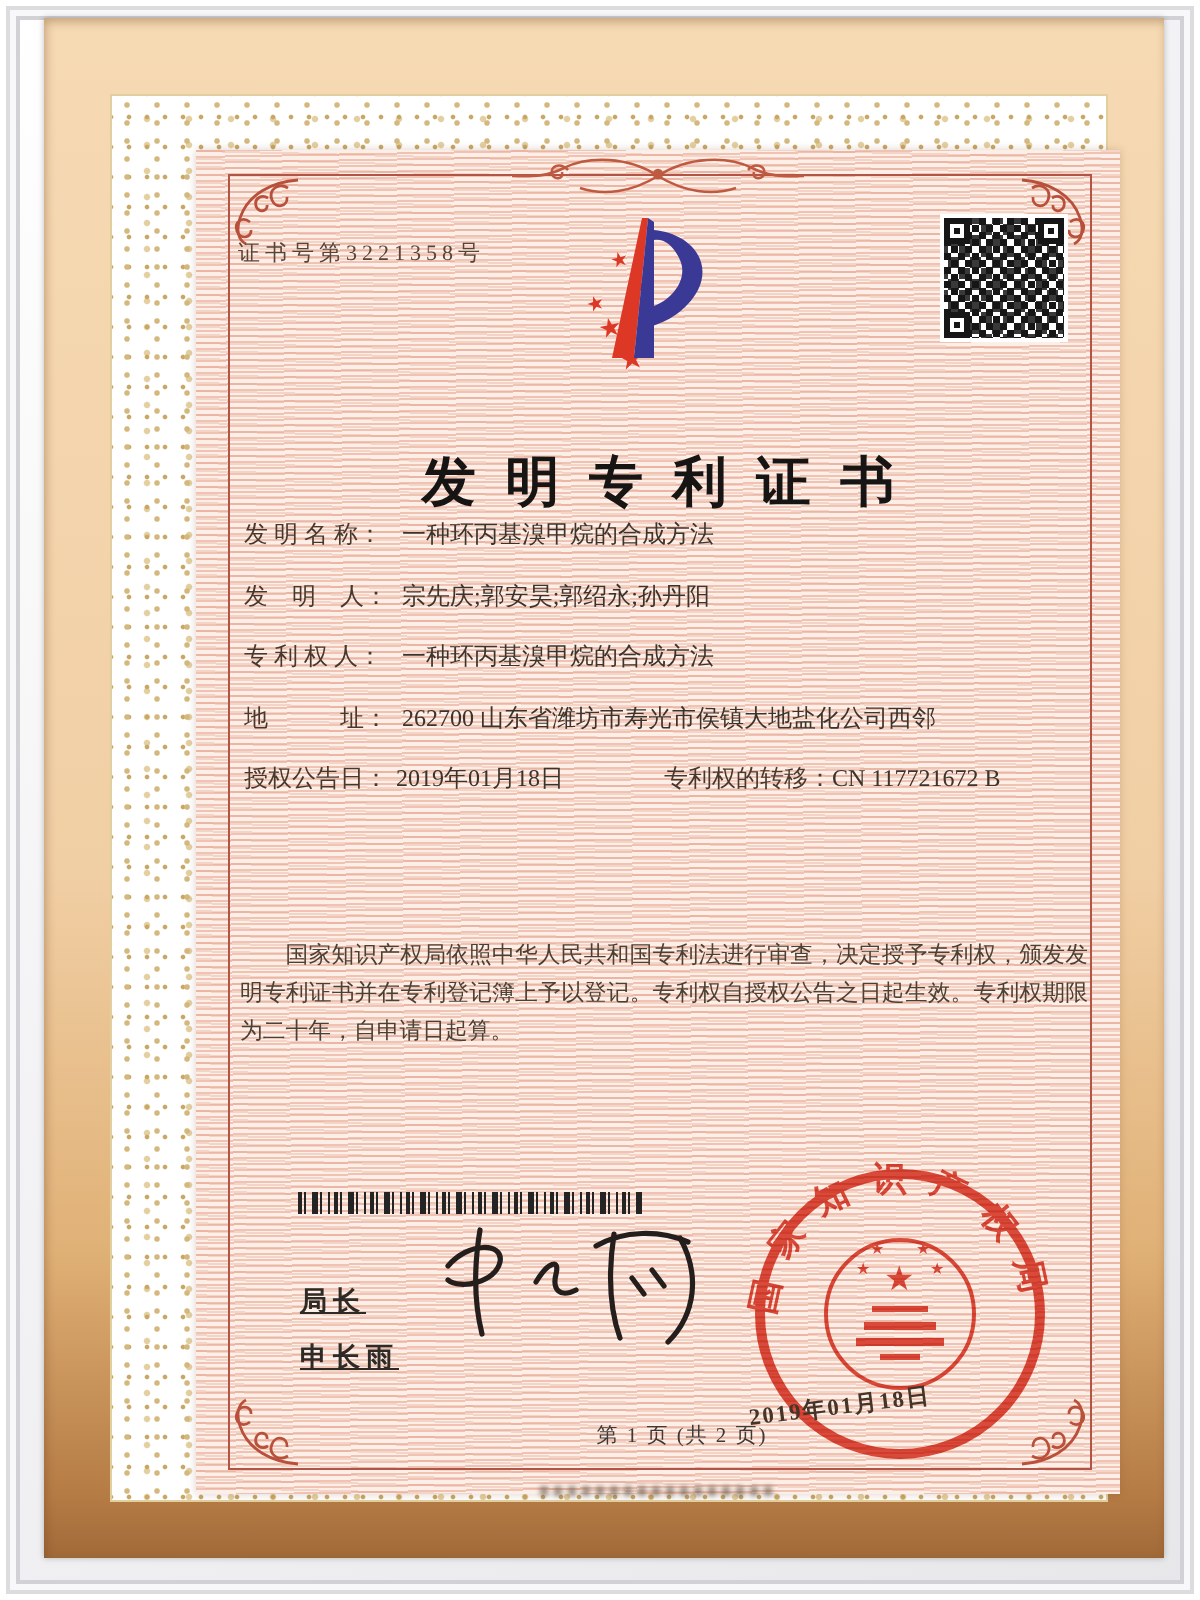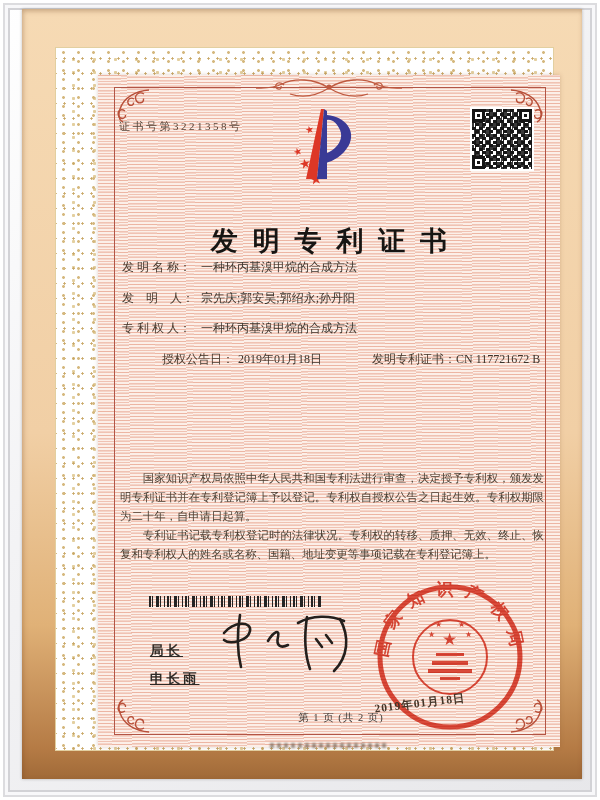--- a/index.html
+++ b/index.html
@@ -60,21 +60,21 @@
     box-shadow:inset 0 0 0 2px #fff;box-sizing:border-box;}
   .finder.tl{left:0;top:0;} .finder.tr{right:0;top:0;} .finder.bl{left:0;bottom:0;}
 
   .title{position:absolute;left:0;top:124px;width:100%;text-align:center;
     font-size:27px;font-weight:700;letter-spacing:.55em;text-indent:.55em;color:#171513;margin-top:24px;}
 
   .fields{position:absolute;left:24px;right:14px;top:184px;font-size:12px;color:#3f3830;}
   .frow{height:18px;margin-bottom:12.5px;white-space:nowrap;}
   .frow .lab{display:inline-block;min-width:76px;color:#46382c;}
   .frow .val{color:#3b342c;}
-  .frow.auth{position:relative;margin-left:40px;}
+  .frow.auth{position:relative;}
   .frow.auth .b{position:absolute;left:210px;top:0;}
 
   .paras{position:absolute;left:22px;right:16px;top:394px;font-size:11.4px;line-height:1.66;
     color:#4a4034;text-align:justify;}
   .paras p{margin:0;text-indent:2em;font-family:Liberation Serif, serif;}
 
   .barcode{position:absolute;left:51px;top:521px;width:172px;height:11px;
     background:repeating-linear-gradient(90deg,
       #242424 0 2px, rgba(0,0,0,0) 2px 3px,
       #242424 3px 4px, rgba(0,0,0,0) 4px 7px,
@@ -198,29 +198,32 @@
           <span class="val">一种环丙基溴甲烷的合成方法</span>
         </div>
         <div class="frow">
           <span class="lab">发　明　人：</span>
           <span class="val">宗先庆;郭安昊;郭绍永;孙丹阳</span>
         </div>
         <div class="frow">
           <span class="lab">专 利 权 人：</span>
           <span class="val">一种环丙基溴甲烷的合成方法</span>
         </div>
+        <div class="frow">
+          <span class="lab">地　　　址：</span>
+          <span class="val">262700 山东省潍坊市寿光市侯镇大地盐化公司西邻</span>
+        </div>
         <div class="frow auth">
           <span class="a"><span class="lab">授权公告日：</span><span class="val">2019年01月18日</span></span>
-          <span class="b"><span class="lab">发明专利证书：</span><span class="val">CN 117721672 B</span></span>
+          <span class="b"><span class="lab">专利权的转移：</span><span class="val">CN 117721672 B</span></span>
         </div>
       </div>
 
       <div class="paras">
         <p>国家知识产权局依照中华人民共和国专利法进行审查，决定授予专利权，颁发发明专利证书并在专利登记簿上予以登记。专利权自授权公告之日起生效。专利权期限为二十年，自申请日起算。</p>
-        <p>专利证书记载专利权登记时的法律状况。专利权的转移、质押、无效、终止、恢复和专利权人的姓名或名称、国籍、地址变更等事项记载在专利登记簿上。</p>
       </div>
 
       <div class="barcode"></div>
 
       <div class="director">
         <div>局长</div>
         <div>申长雨</div>
       </div>
 
       <div class="signature">

